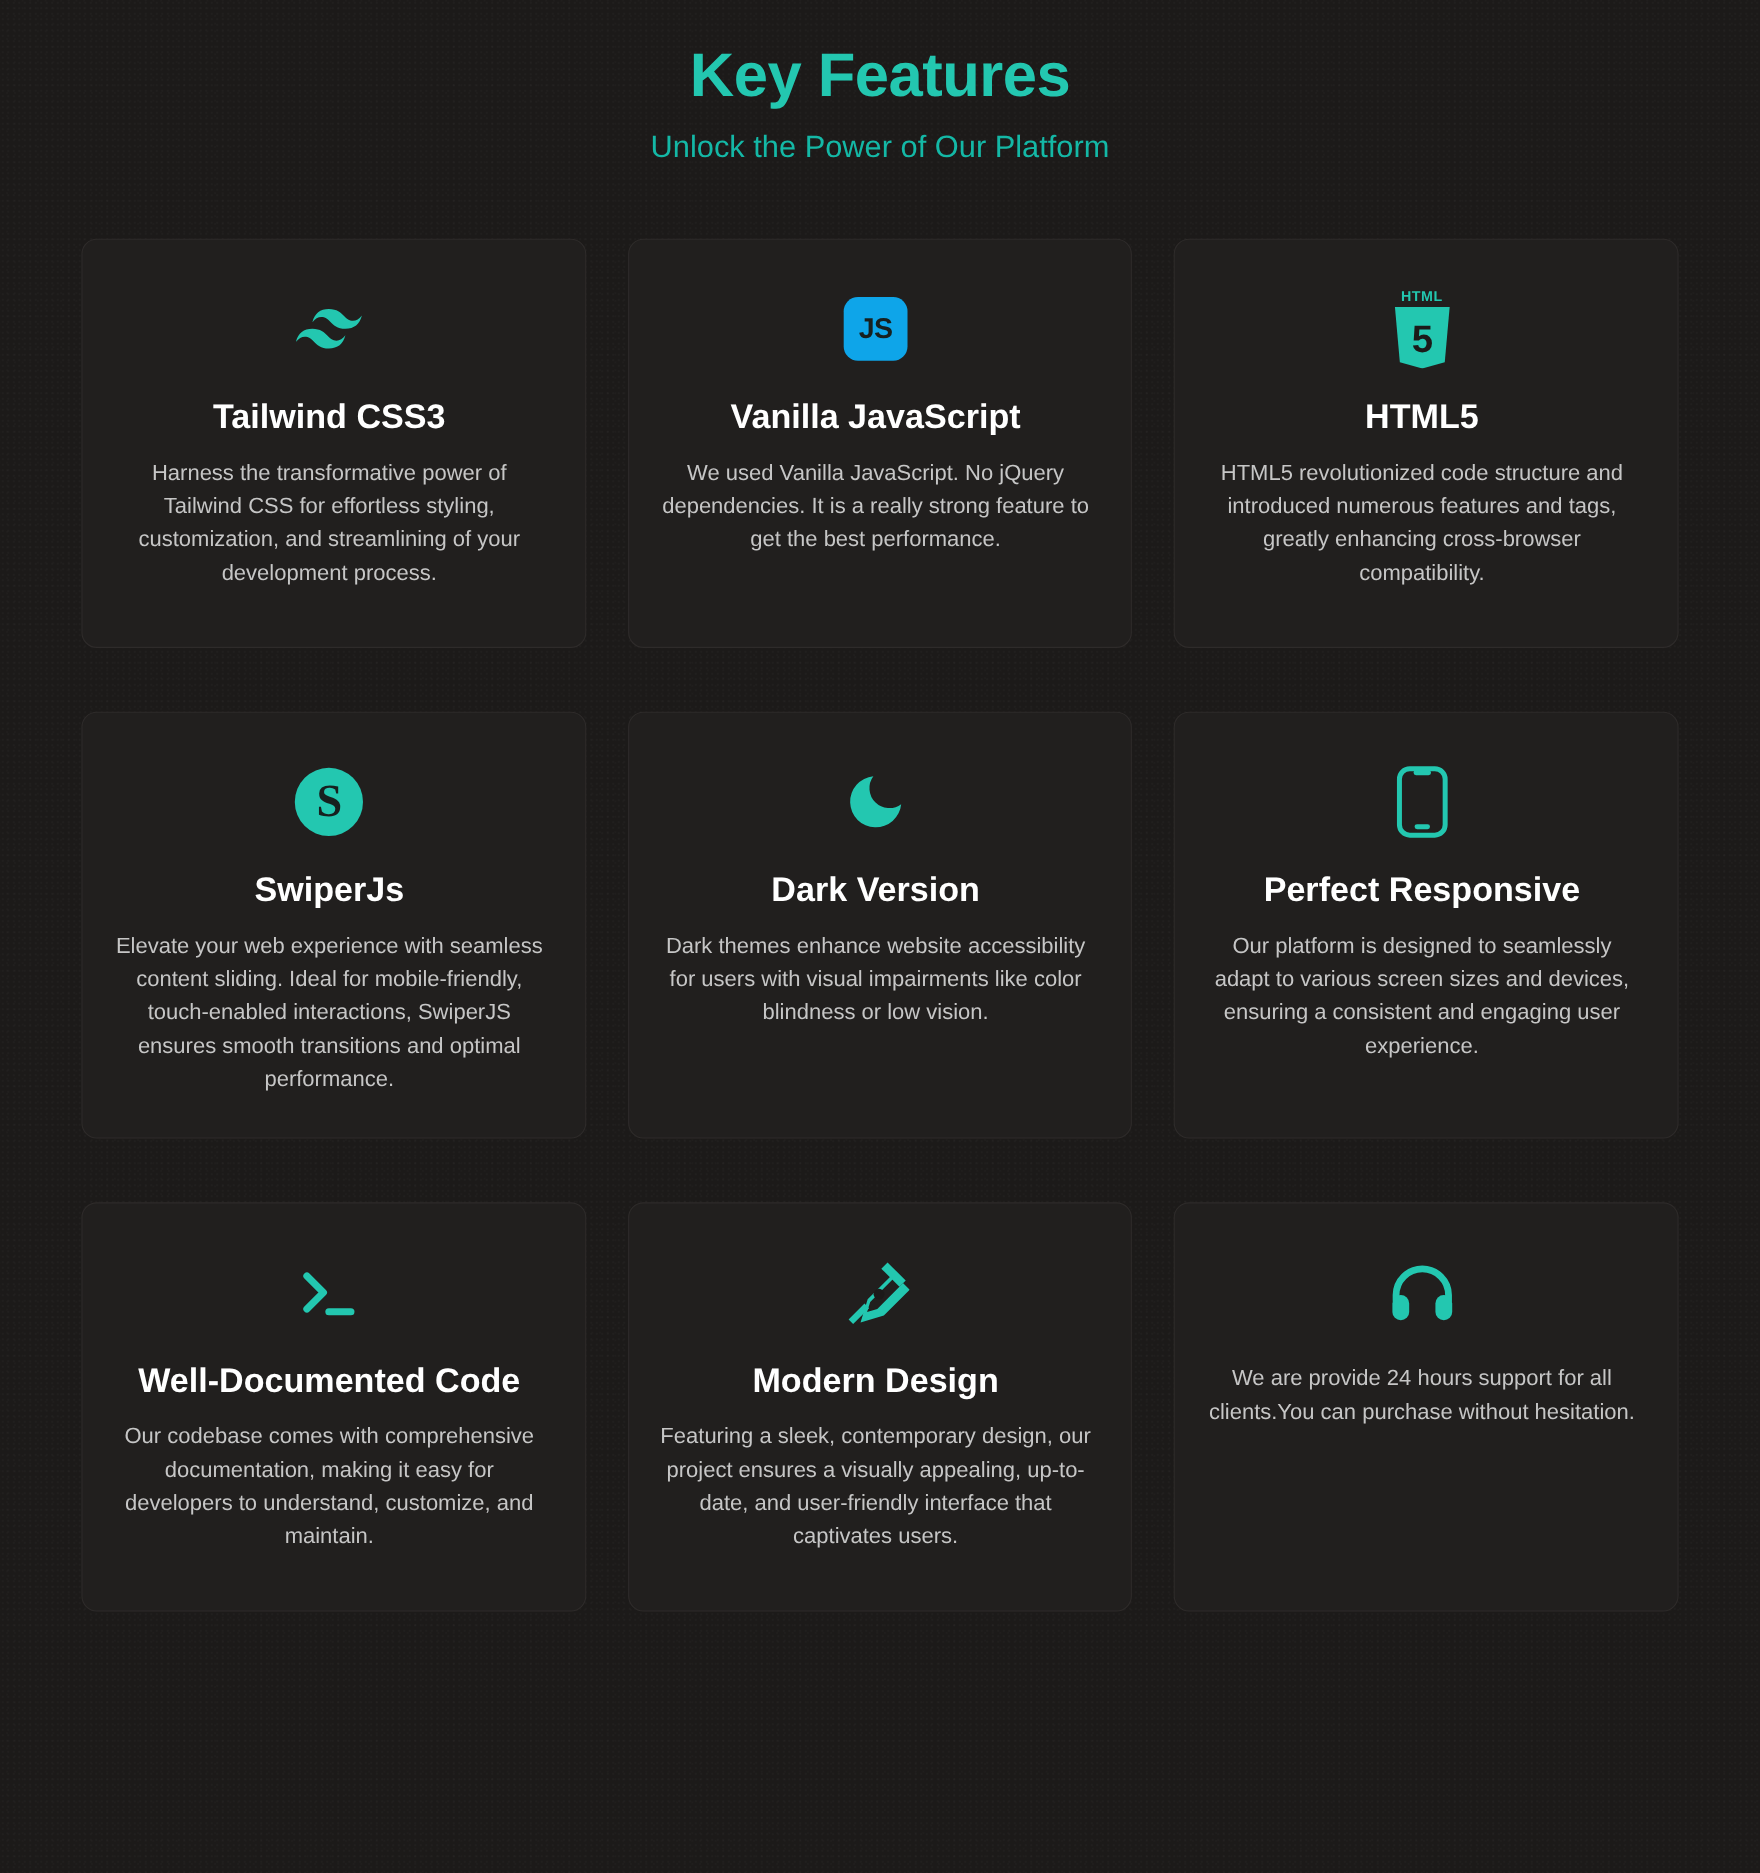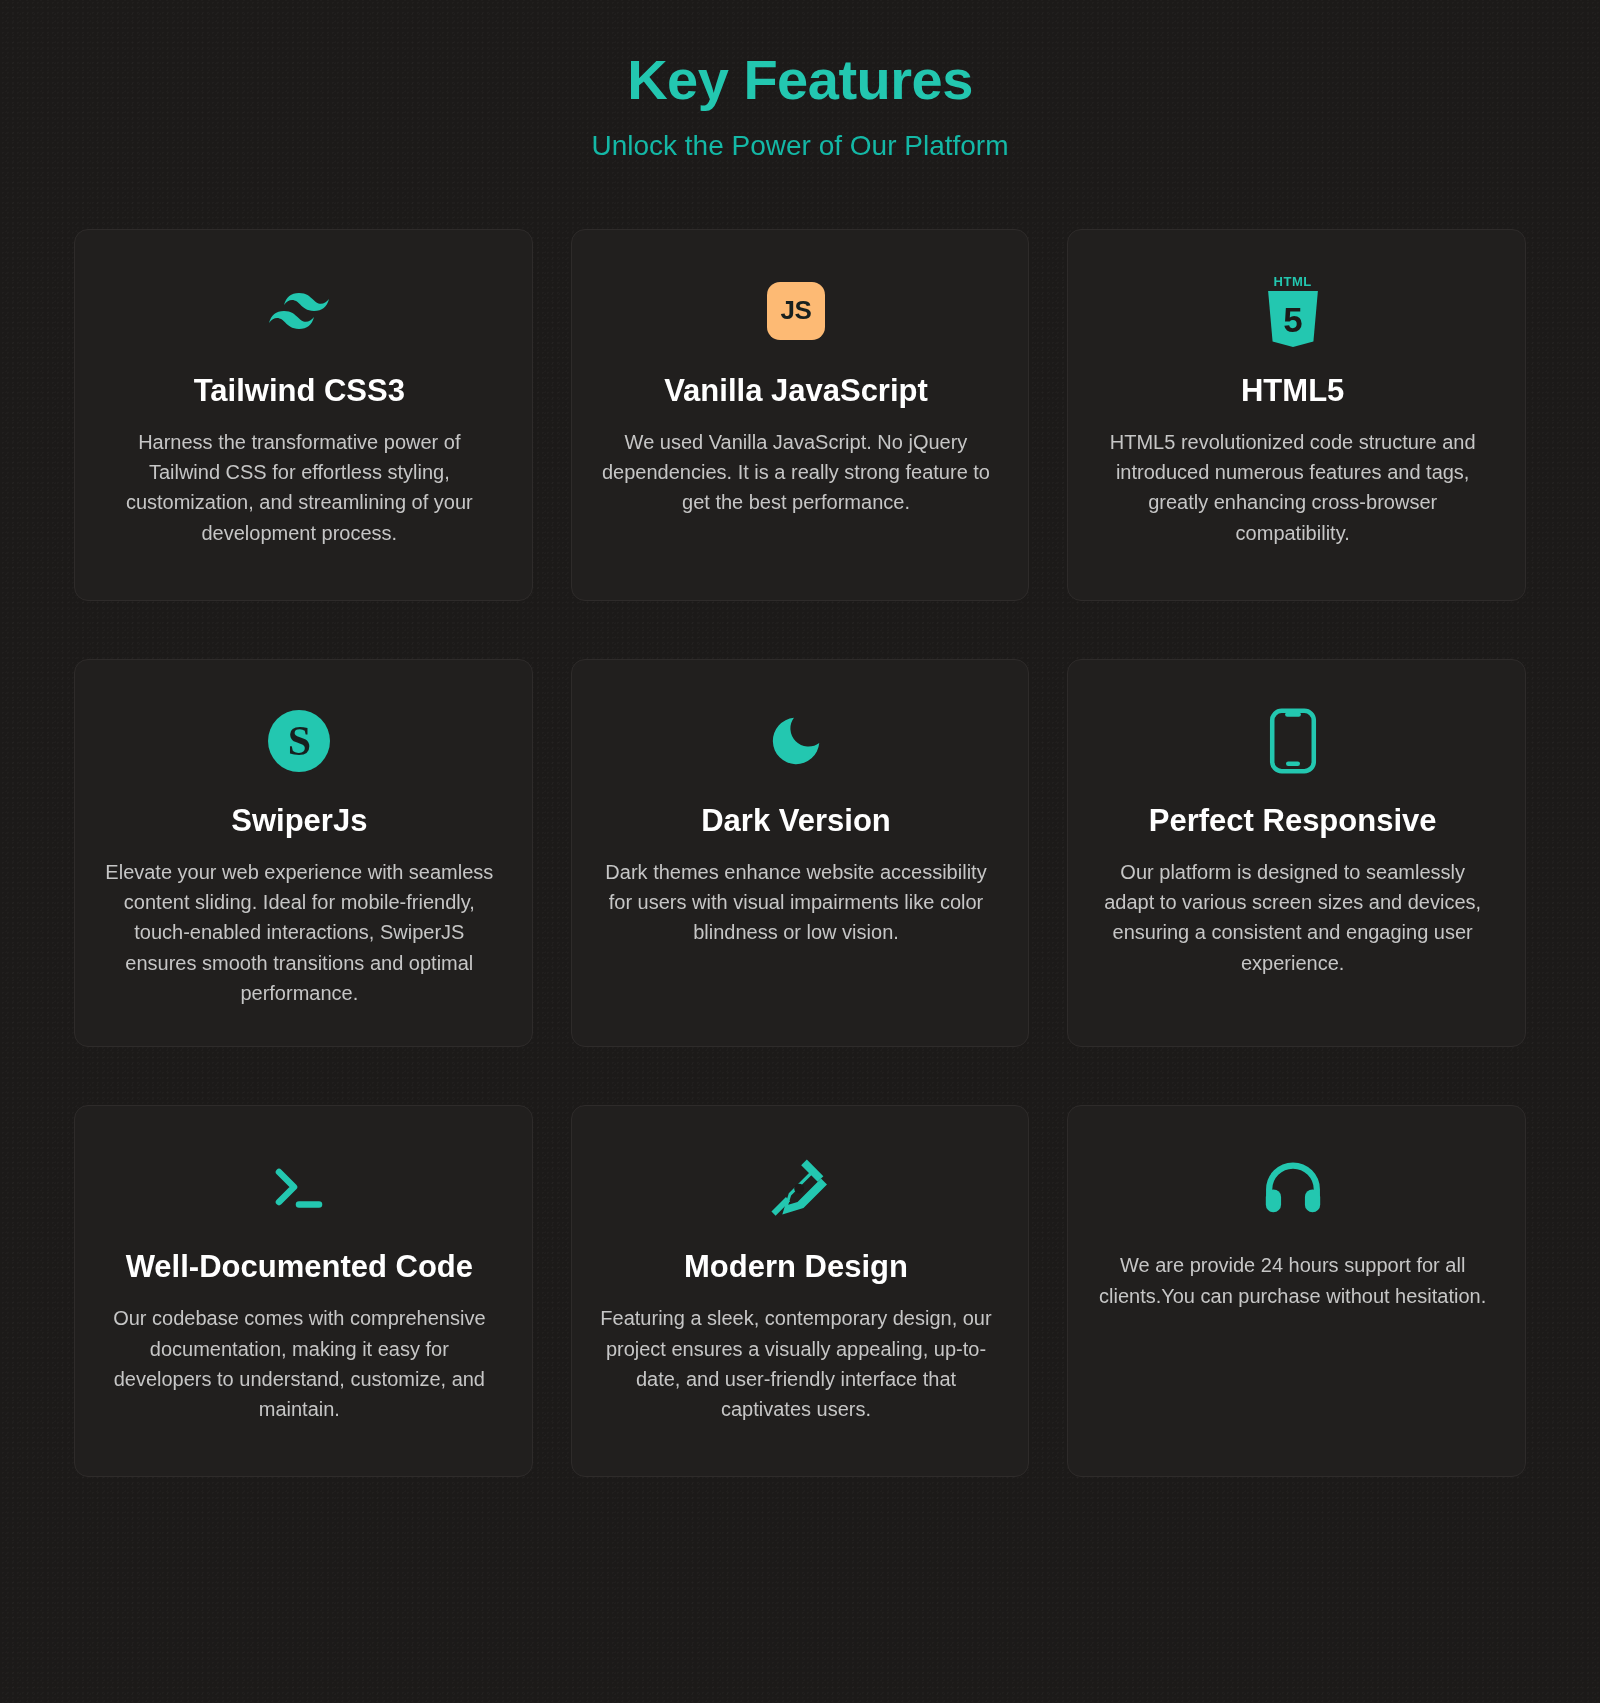--- a/index.html
+++ b/index.html
@@ -18,21 +18,21 @@
     background-image:
       radial-gradient(rgba(255,255,255,0.022) 1px, transparent 1px),
       radial-gradient(rgba(255,255,255,0.016) 1px, transparent 1px);
     background-size: 5px 5px, 7px 7px;
     background-position: 0 0, 3px 4px;
   }
 
   
   .section-header {
     text-align: center;
-    padding-top: 48px;
+    padding-top: 36px;
   }
 
   .section-title {
     font-size: 56px;
     font-weight: bold;
     color: #23c7b0;
     letter-spacing: -0.5px;
     line-height: 1.15;
   }
 
@@ -91,21 +91,21 @@
     line-height: 1.52;
     margin-top: 16px;
     max-width: 400px;
   }
 
   
   .js-badge {
     width: 58px;
     height: 58px;
     border-radius: 13px;
-    background: #fdba74;
+    background: #0ea5e9;
     display: flex;
     align-items: center;
     justify-content: center;
     color: #17201f;
     font-size: 26px;
     font-weight: bold;
     letter-spacing: -0.5px;
   }
 
   

